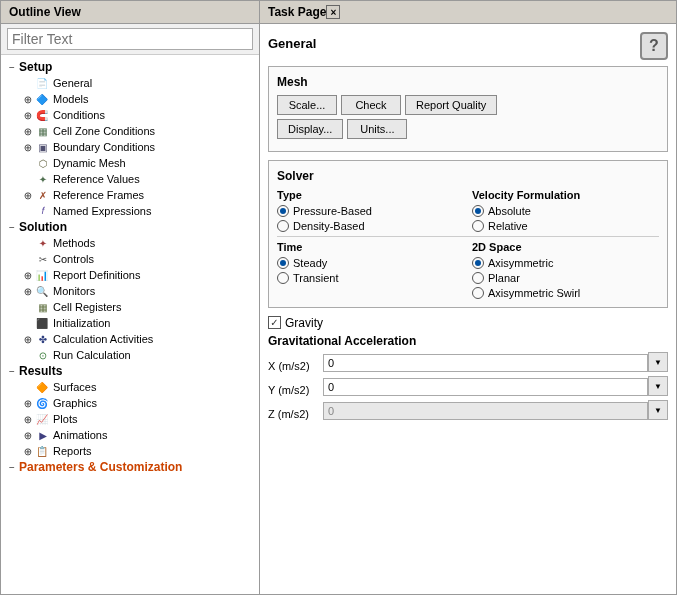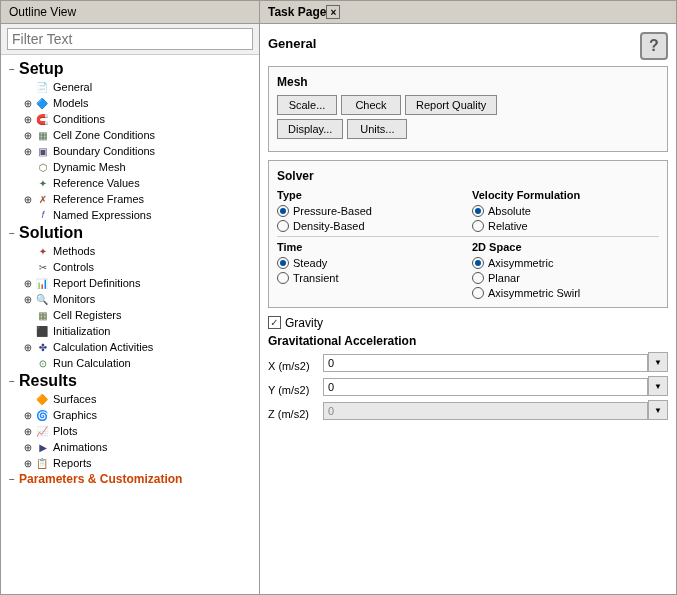--- a/index.html
+++ b/index.html
@@ -19,21 +19,21 @@
       height: 595px;
       background: #ffffff;
       border: 1px solid #999;
       display: flex;
       flex-direction: column;
     }
 
     .panel-title {
       background: #d4d0c8;
       padding: 4px 8px;
-      font-weight: normal;
+      font-weight: bold;
       font-size: 12px;
       border-bottom: 1px solid #999;
     }
 
     .filter-row {
       padding: 4px 6px;
       background: #f0f0f0;
       border-bottom: 1px solid #ccc;
     }
 
@@ -80,21 +80,21 @@
       display: inline-flex;
       align-items: center;
       justify-content: center;
       margin-right: 2px;
       flex-shrink: 0;
       font-size: 10px;
     }
 
     .section-label {
       font-weight: bold;
-      font-size: 16px;
+      font-size: 12px;
     }
 
     .item-label {
       font-size: 11px;
     }
 
     
     .icon-general { color: #4a4a4a; }
     .icon-models { color: #5050c0; }
     .icon-materials { color: #c05050; }

